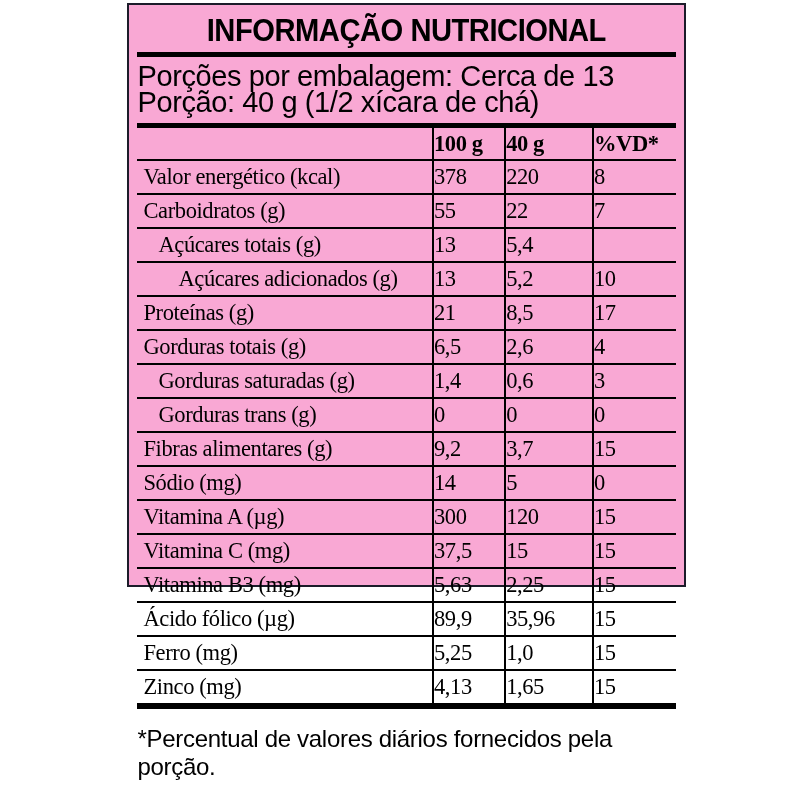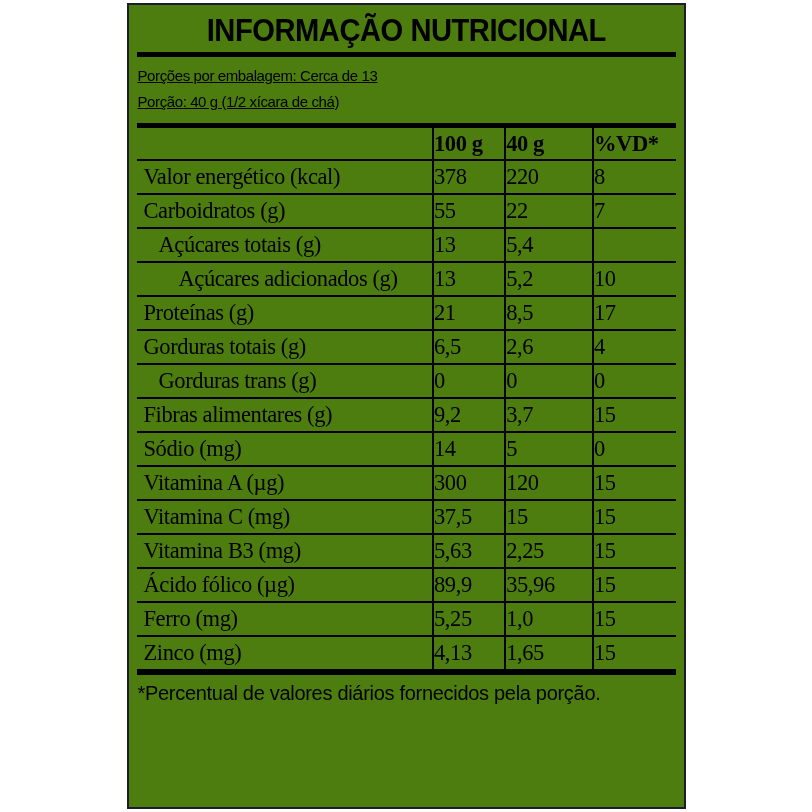--- a/index.html
+++ b/index.html
@@ -7,49 +7,48 @@
     padding: 0;
     width: 812px;
     height: 812px;
     background: #ffffff;
     font-family: "Liberation Sans", sans-serif;
     color: #000000;
   }
   .label-box {
     box-sizing: border-box;
     width: 559px;
-    height: 806px;
+    height: 584px;
     margin: 3px auto 0 auto;
     border: 2px solid #1c1c2a;
-    background: #4d7c0f;
+    background: #f9a8d4;
     padding: 4px 8px 16px 8px;
   }
   .title {
     text-align: center;
     font-weight: bold;
     font-size: 31px;
     line-height: 43px;
     letter-spacing: -0.5px;
     white-space: nowrap;
   }
   .condensed {
     display: inline-block;
     transform: scaleX(0.94);
     transform-origin: 50% 50%;
   }
   .rule {
     height: 5px;
     background: #000000;
   }
   .serving-info {
-    font-size: 15px;
+    font-size: 29px;
     line-height: 26px;
     letter-spacing: -0.4px;
     padding: 6px 0 8px 1px;
-    text-decoration: underline;
   }
   table {
     width: 100%;
     border-collapse: collapse;
     table-layout: fixed;
   }
   col.c-label { width: 55%; }
   col.c-100   { width: 13.4%; }
   col.c-40    { width: 16.3%; }
   col.c-vd    { width: 15.3%; }
@@ -80,23 +79,24 @@
     text-align: left;
     padding-left: 7px;
     font-family: Liberation Serif, serif;
   }
   td.lbl.indent-1 { padding-left: 22px; }
   td.lbl.indent-2 { padding-left: 42px; }
   tbody tr:last-child td {
     border-bottom: 6px solid #000000;
   }
   .footnote {
-    font-size: 20px;
+    font-size: 24px;
     letter-spacing: -0.3px;
     padding: 7px 0 0 1px;
+    margin-top: 9px;
   }
 </style>
 </head>
 <body>
 
 <div class="label-box">
 
   <div class="title">
     <span class="condensed">INFORMAÇÃO NUTRICIONAL</span>
   </div>
@@ -156,20 +156,26 @@
     <td class="val">8,5</td>
     <td class="val">17</td>
   </tr>
         <tr>
     <td class="lbl indent-0">Gorduras totais (g)</td>
     <td class="val">6,5</td>
     <td class="val">2,6</td>
     <td class="val">4</td>
   </tr>
         <tr>
+    <td class="lbl indent-1">Gorduras saturadas (g)</td>
+    <td class="val">1,4</td>
+    <td class="val">0,6</td>
+    <td class="val">3</td>
+  </tr>
+        <tr>
     <td class="lbl indent-1">Gorduras trans (g)</td>
     <td class="val">0</td>
     <td class="val">0</td>
     <td class="val">0</td>
   </tr>
         <tr>
     <td class="lbl indent-0">Fibras alimentares (g)</td>
     <td class="val">9,2</td>
     <td class="val">3,7</td>
     <td class="val">15</td>

